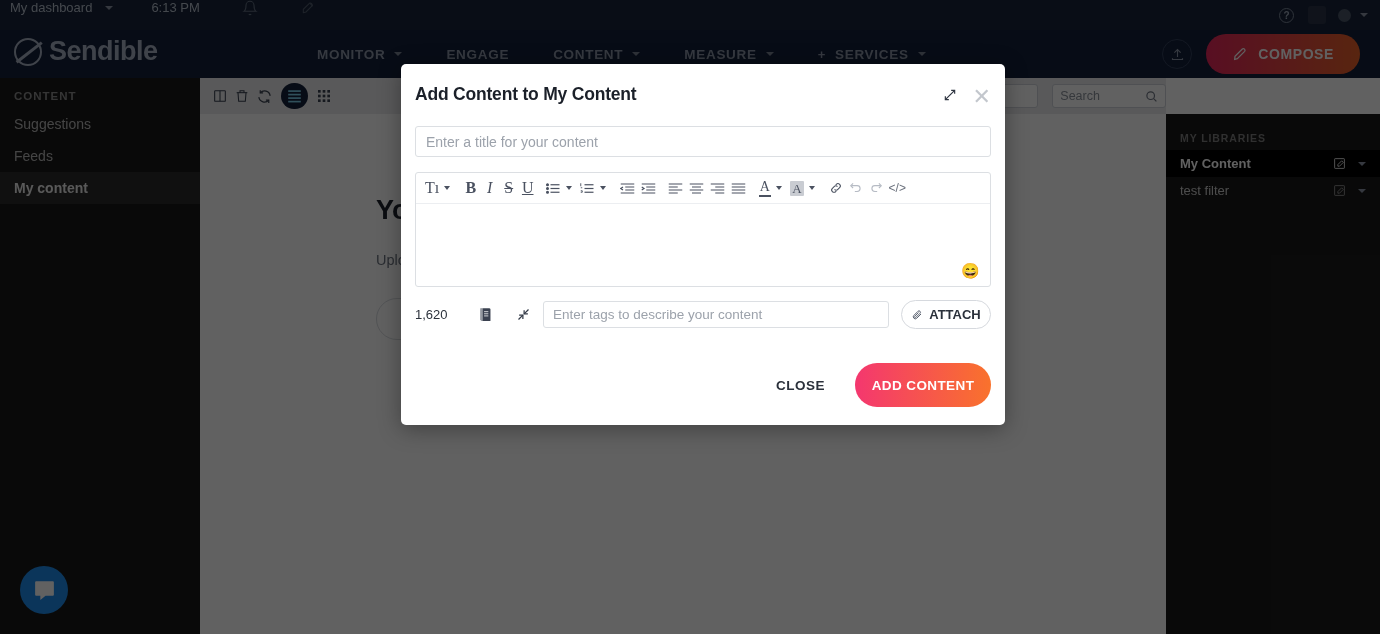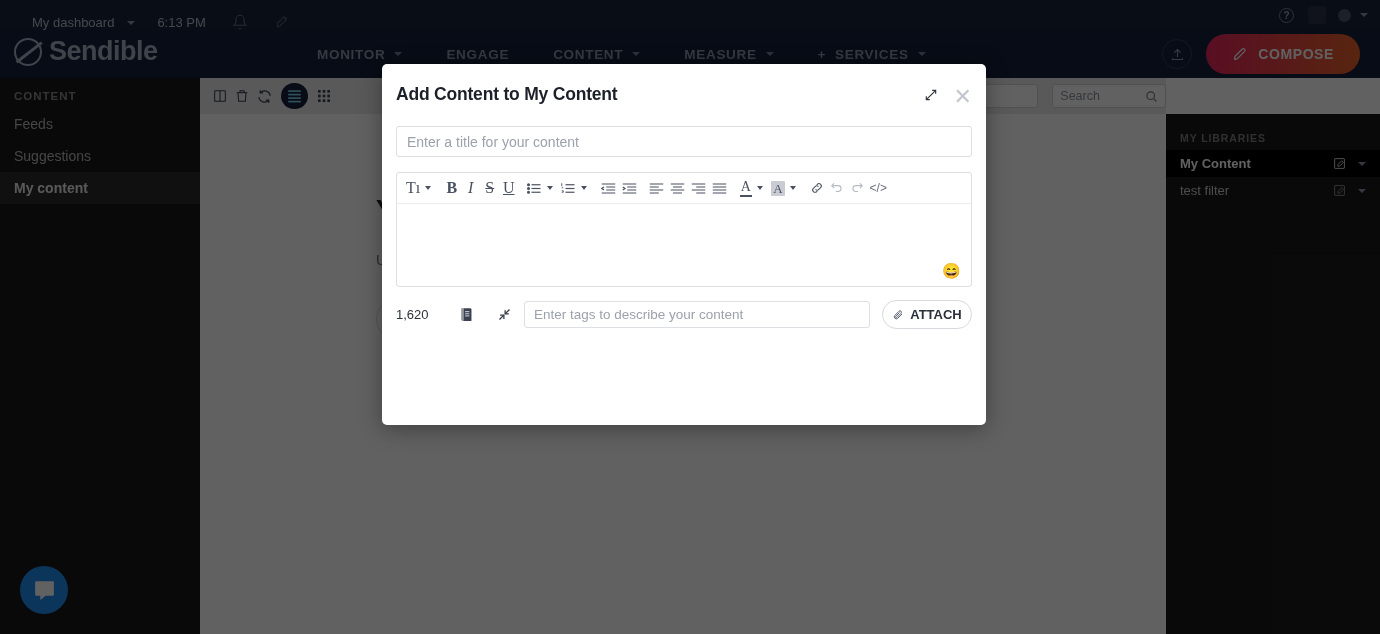--- a/index.html
+++ b/index.html
@@ -11,22 +11,22 @@
   }
   #app { position: relative; width: 1380px; height: 634px; background: #fff; }
 
   
   .bg-layer { position: absolute; inset: 0; }
 
   
   .util-bar {
     position: absolute; top: 0; left: 0; width: 1380px; height: 30px;
     background: #18243a;
-    display: flex; align-items: flex-end; gap: 0;
-    padding-left: 32px;
+    display: flex; align-items: flex-start; gap: 16px;
+    padding-left: 10px;
     color: #9aa6b8; font-size: 13px;
   }
   .util-item { display: flex; align-items: center; gap: 6px; color: #b4bdcb; font-size: 13px; }
   .util-dash { margin-right: 4px; }
   .caret-sm {
     width: 0; height: 0; border-left: 4px solid transparent; border-right: 4px solid transparent;
     border-top: 4px solid #8b94a5; display: inline-block; margin-left: 3px;
   }
   .util-time { margin-left: 22px; color: #b4bdcb; font-size: 13px; }
   .util-icon { margin-left: 26px; opacity: .55; display: flex; align-items: center; }
@@ -149,21 +149,21 @@
     display: flex; align-items: center; justify-content: center;
   }
 
   
   .dim {
     position: absolute; inset: 0; background: rgba(0,0,0,0.62); z-index: 40;
   }
 
   
   .modal {
-    position: absolute; left: 382px; top: 64px; width: 604px; height: 361px;
+    position: absolute; left: 401px; top: 64px; width: 604px; height: 361px;
     background: #fff; border-radius: 5px; z-index: 50;
     box-shadow: 0 4px 22px rgba(0,0,0,.35);
     padding: 16px 14px 0 14px;
   }
   .modal-head { display: flex; align-items: flex-start; justify-content: space-between; padding: 4px 0 0 0; }
   .modal-title { font-size: 17.5px; font-weight: bold; color: #1b2029; letter-spacing: -.2px; }
   .modal-head-icons { display: flex; align-items: center; gap: 16px; padding-top: 2px; }
   .expand-ico { color: #2e3440; }
   .close-ico { color: #c3c7cd; font-size: 22px; line-height: 1; font-family: "Liberation Sans", sans-serif; }
 
@@ -293,22 +293,22 @@
           <svg width="16" height="16" viewBox="0 0 24 24" fill="none" stroke="#fff" stroke-width="1.9">
             <path d="M4 20l4-1 11-11a2.5 2.5 0 0 0-3.5-3.5L4.5 15.5z"></path>
           </svg>
           <span>COMPOSE</span>
         </div>
       </div>
     </div>
 
     <div class="left-side">
       <div class="side-title">CONTENT</div>
+      <div class="side-item">Suggestions</div>
       <div class="side-item">Feeds</div>
-      <div class="side-item">Suggestions</div>
       <div class="side-item active">My content</div>
     </div>
 
     <div class="content-toolbar">
       <div class="tb-btn">
         <svg width="16" height="16" viewBox="0 0 24 24" fill="none" stroke="#3a4251" stroke-width="1.6">
           <rect x="4" y="4" width="16" height="16" rx="1"></rect>
             <path d="M12 4v16"></path>
         </svg>
       </div>
@@ -550,15 +550,19 @@
         <span>Enter tags to describe your content</span>
       </span>
       <span class="attach-btn">
         <svg width="12" height="12" viewBox="0 0 24 24" fill="none" stroke="#5a6170" stroke-width="2">
           <path d="M20 10l-8.5 8.5a4 4 0 0 1-5.7-5.7L14 4.5a2.8 2.8 0 0 1 4 4l-8.5 8.5a1.5 1.5 0 0 1-2.1-2.1L15 7"></path>
         </svg>
         <span>ATTACH</span>
       </span>
     </div>
 
+    <div class="modal-foot">
+      <span class="close-btn">CLOSE</span>
+      <span class="add-btn">ADD CONTENT</span>
+    </div>
   </div>
 
 </div>
 
 </body></html>

